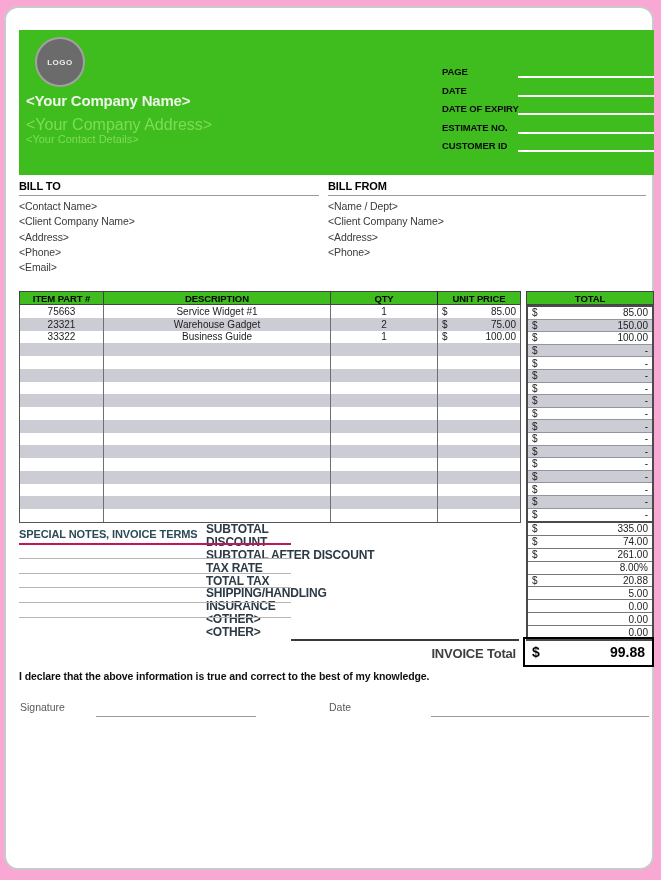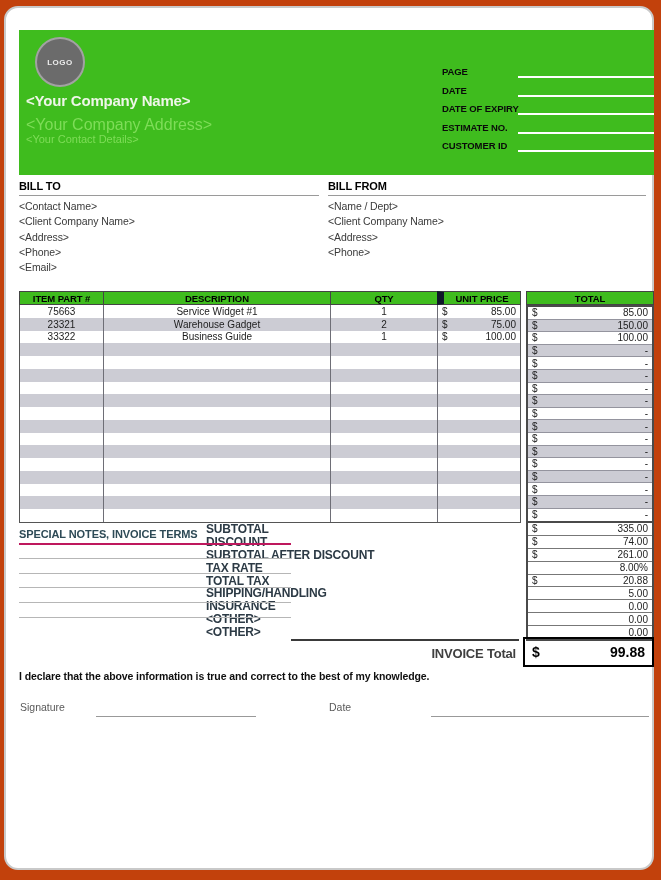--- a/index.html
+++ b/index.html
@@ -1,17 +1,17 @@
 <!DOCTYPE html>
 <html><head>
 <meta charset="utf-8">
 <style>
   * { box-sizing: border-box; }
   body { margin:0; background:#fff; font-family:"Liberation Sans", sans-serif; }
-  .page { position:relative; width:661px; height:880px; background:#c2410c; overflow:hidden; }
+  .page { position:relative; width:661px; height:880px; background:#f9a8d4; overflow:hidden; }
   .card { position:absolute; left:4px; top:6px; width:650px; height:864px;
           border:2px solid #c9c9c9; border-radius:14px; background:#fff; }
 
   
   .green-header { position:absolute; left:13px; top:22px; width:635px; height:145px; background:#3fbc1e; }
   .logo { position:absolute; left:16px; top:7px; width:50px; height:50px; border-radius:50%;
           background:#6b6b6b; border:2px solid #a2a2a2; display:flex; align-items:center; justify-content:center;
           color:#ececec; font-size:8px; font-weight:bold; letter-spacing:.5px; }
   .company-name { position:absolute; left:7px; top:62px; font-size:15px; font-weight:bold; color:#eef6e8; letter-spacing:-.2px; }
   .company-address { position:absolute; left:7px; top:86px; font-size:16px; color:#7edd58; }
@@ -135,21 +135,21 @@
           <div class="bill-line">&lt;Client Company Name&gt;</div>
           <div class="bill-line">&lt;Address&gt;</div>
           <div class="bill-line">&lt;Phone&gt;</div>
         </div>
     </div>
 
     <div class="thead">
       <div class="hcell b-l" style="width:84px">ITEM PART #</div>
       <div class="hcell" style="width:227px; border-left:1px solid #444">DESCRIPTION</div>
       <div class="hcell" style="width:107px; border-left:1px solid #444">QTY</div>
-      <div class="hcell b-r" style="width:84px; border-left:7px solid #0f172a">UNIT PRICE</div>
+      <div class="hcell b-r" style="width:84px; border-left:1px solid #0f172a">UNIT PRICE</div>
       <div class="hspacer"></div>
       <div class="hcell b-l b-r" style="flex:1">TOTAL</div>
     </div>
 
     <div class="tbody" id="items-body">
         <div class="trow">
           <div class="tcell part">75663</div>
           <div class="tcell desc">Service Widget #1</div>
           <div class="tcell qty">1</div>
           <div class="tcell unit">

